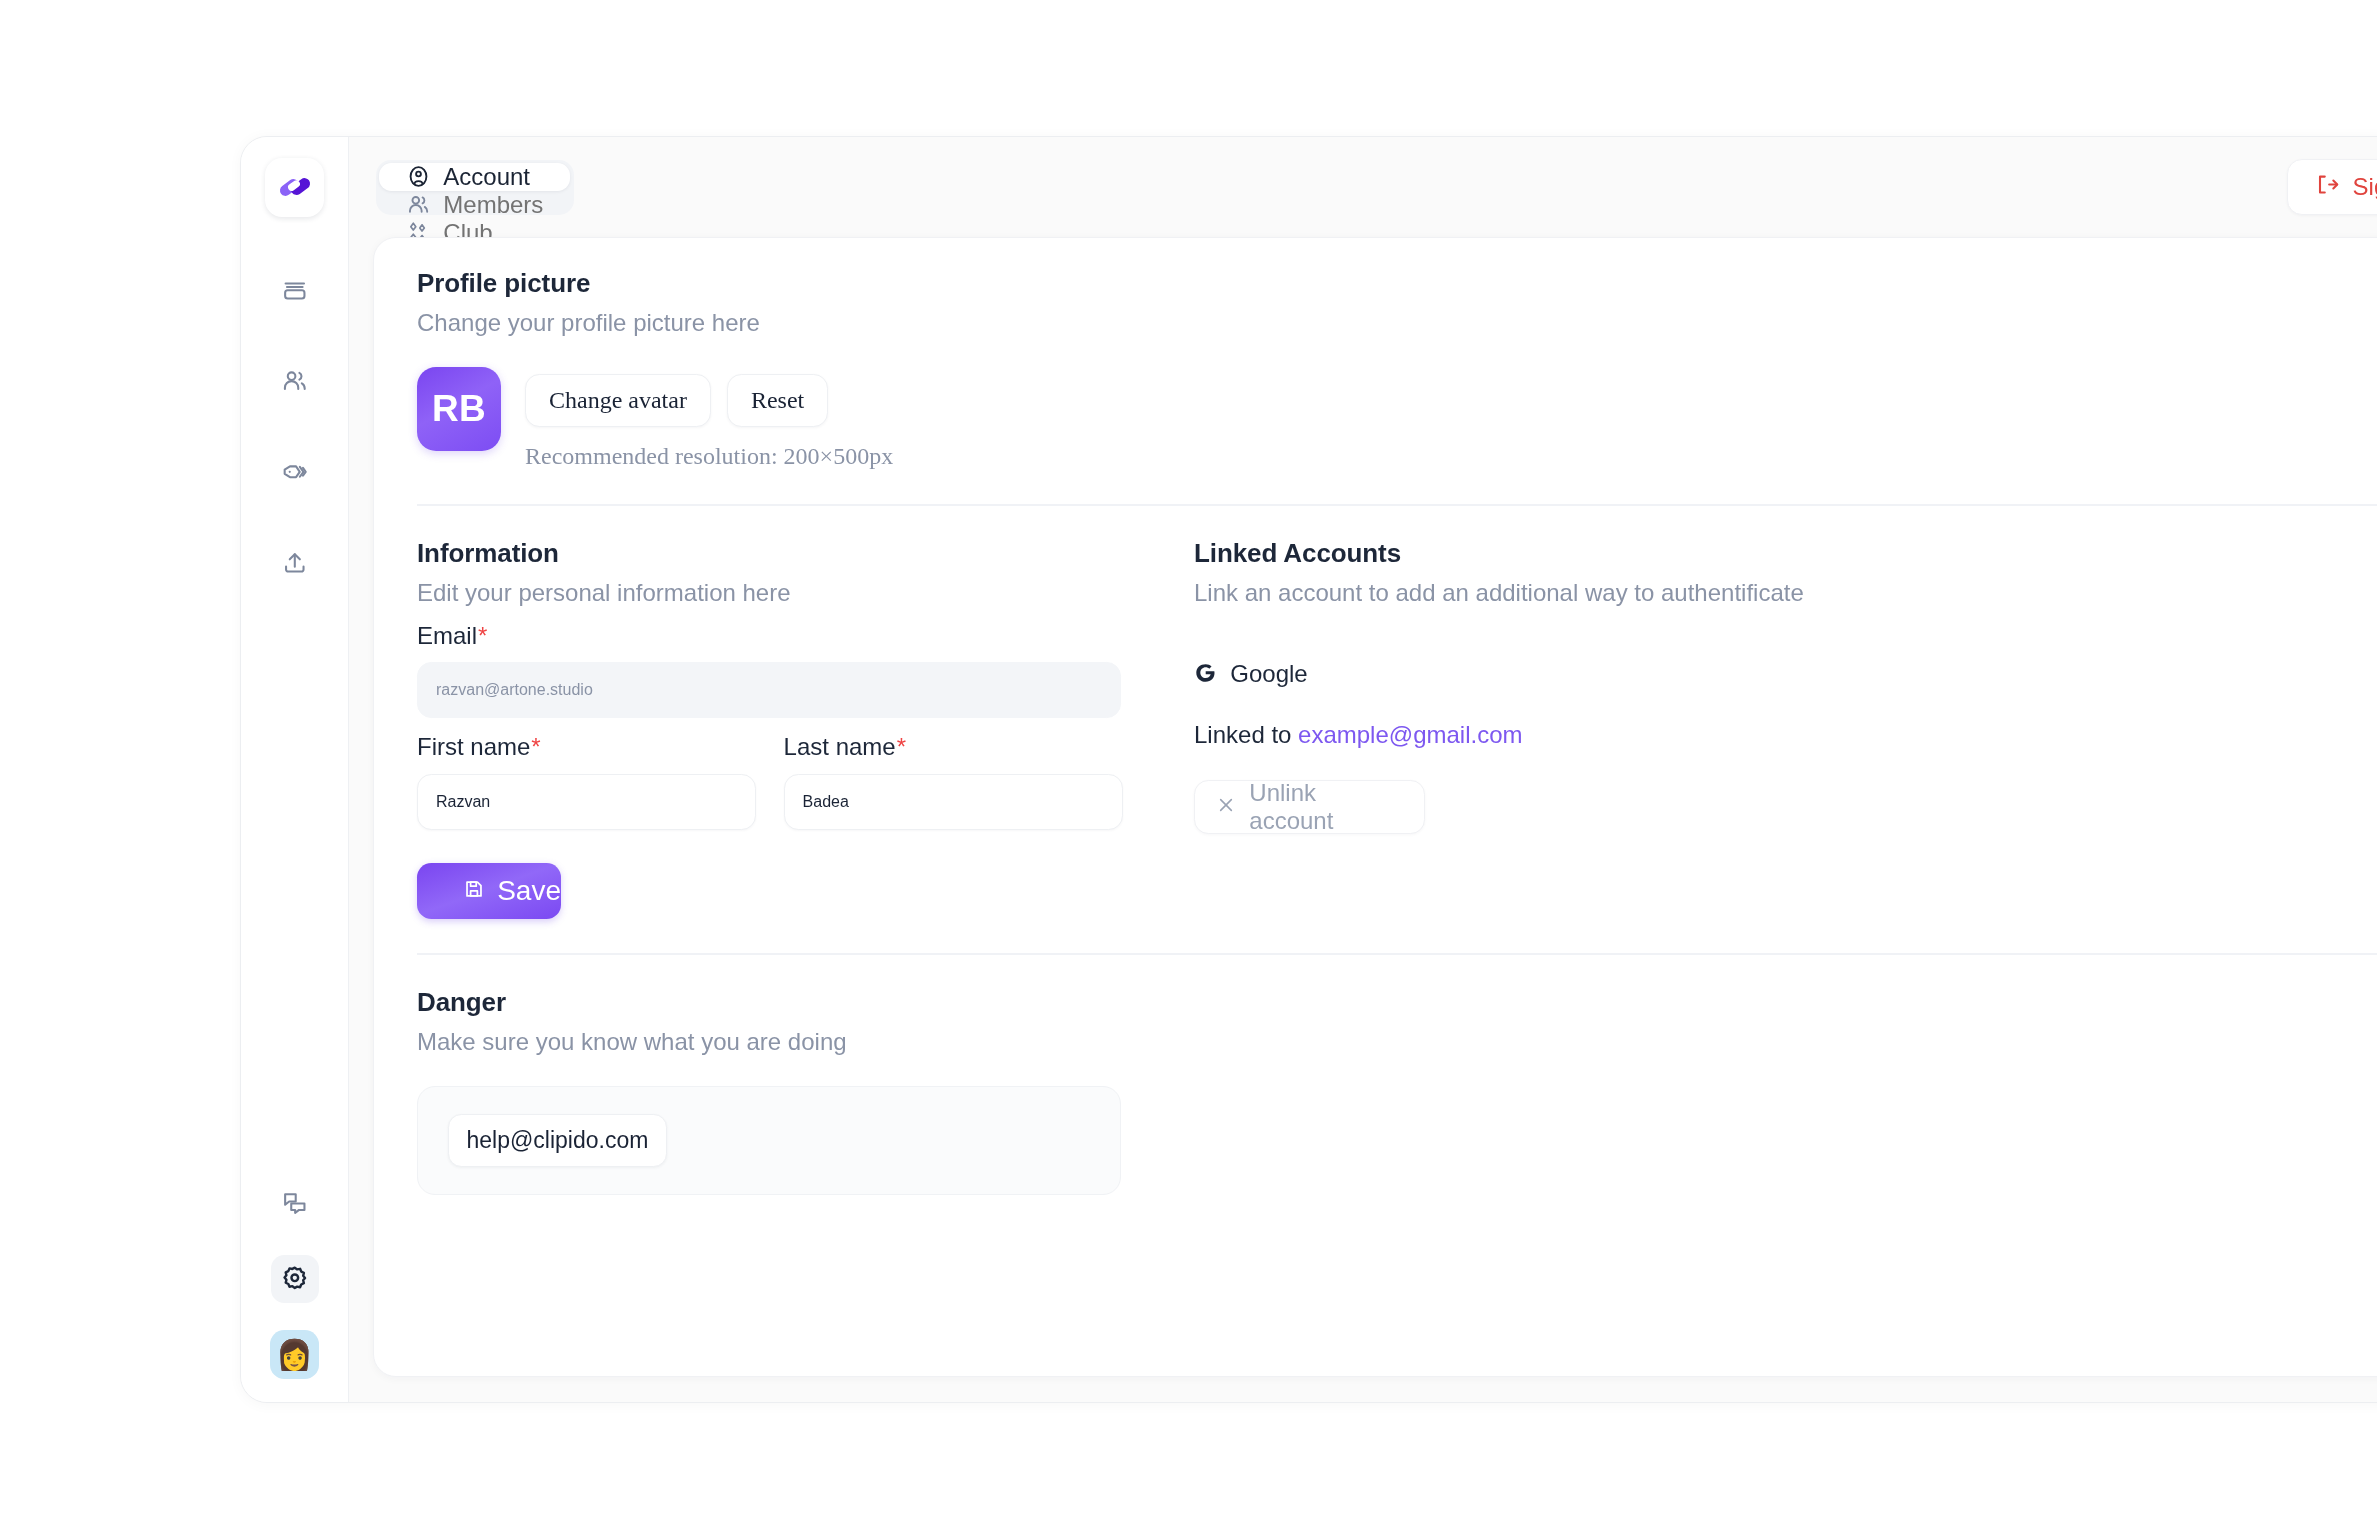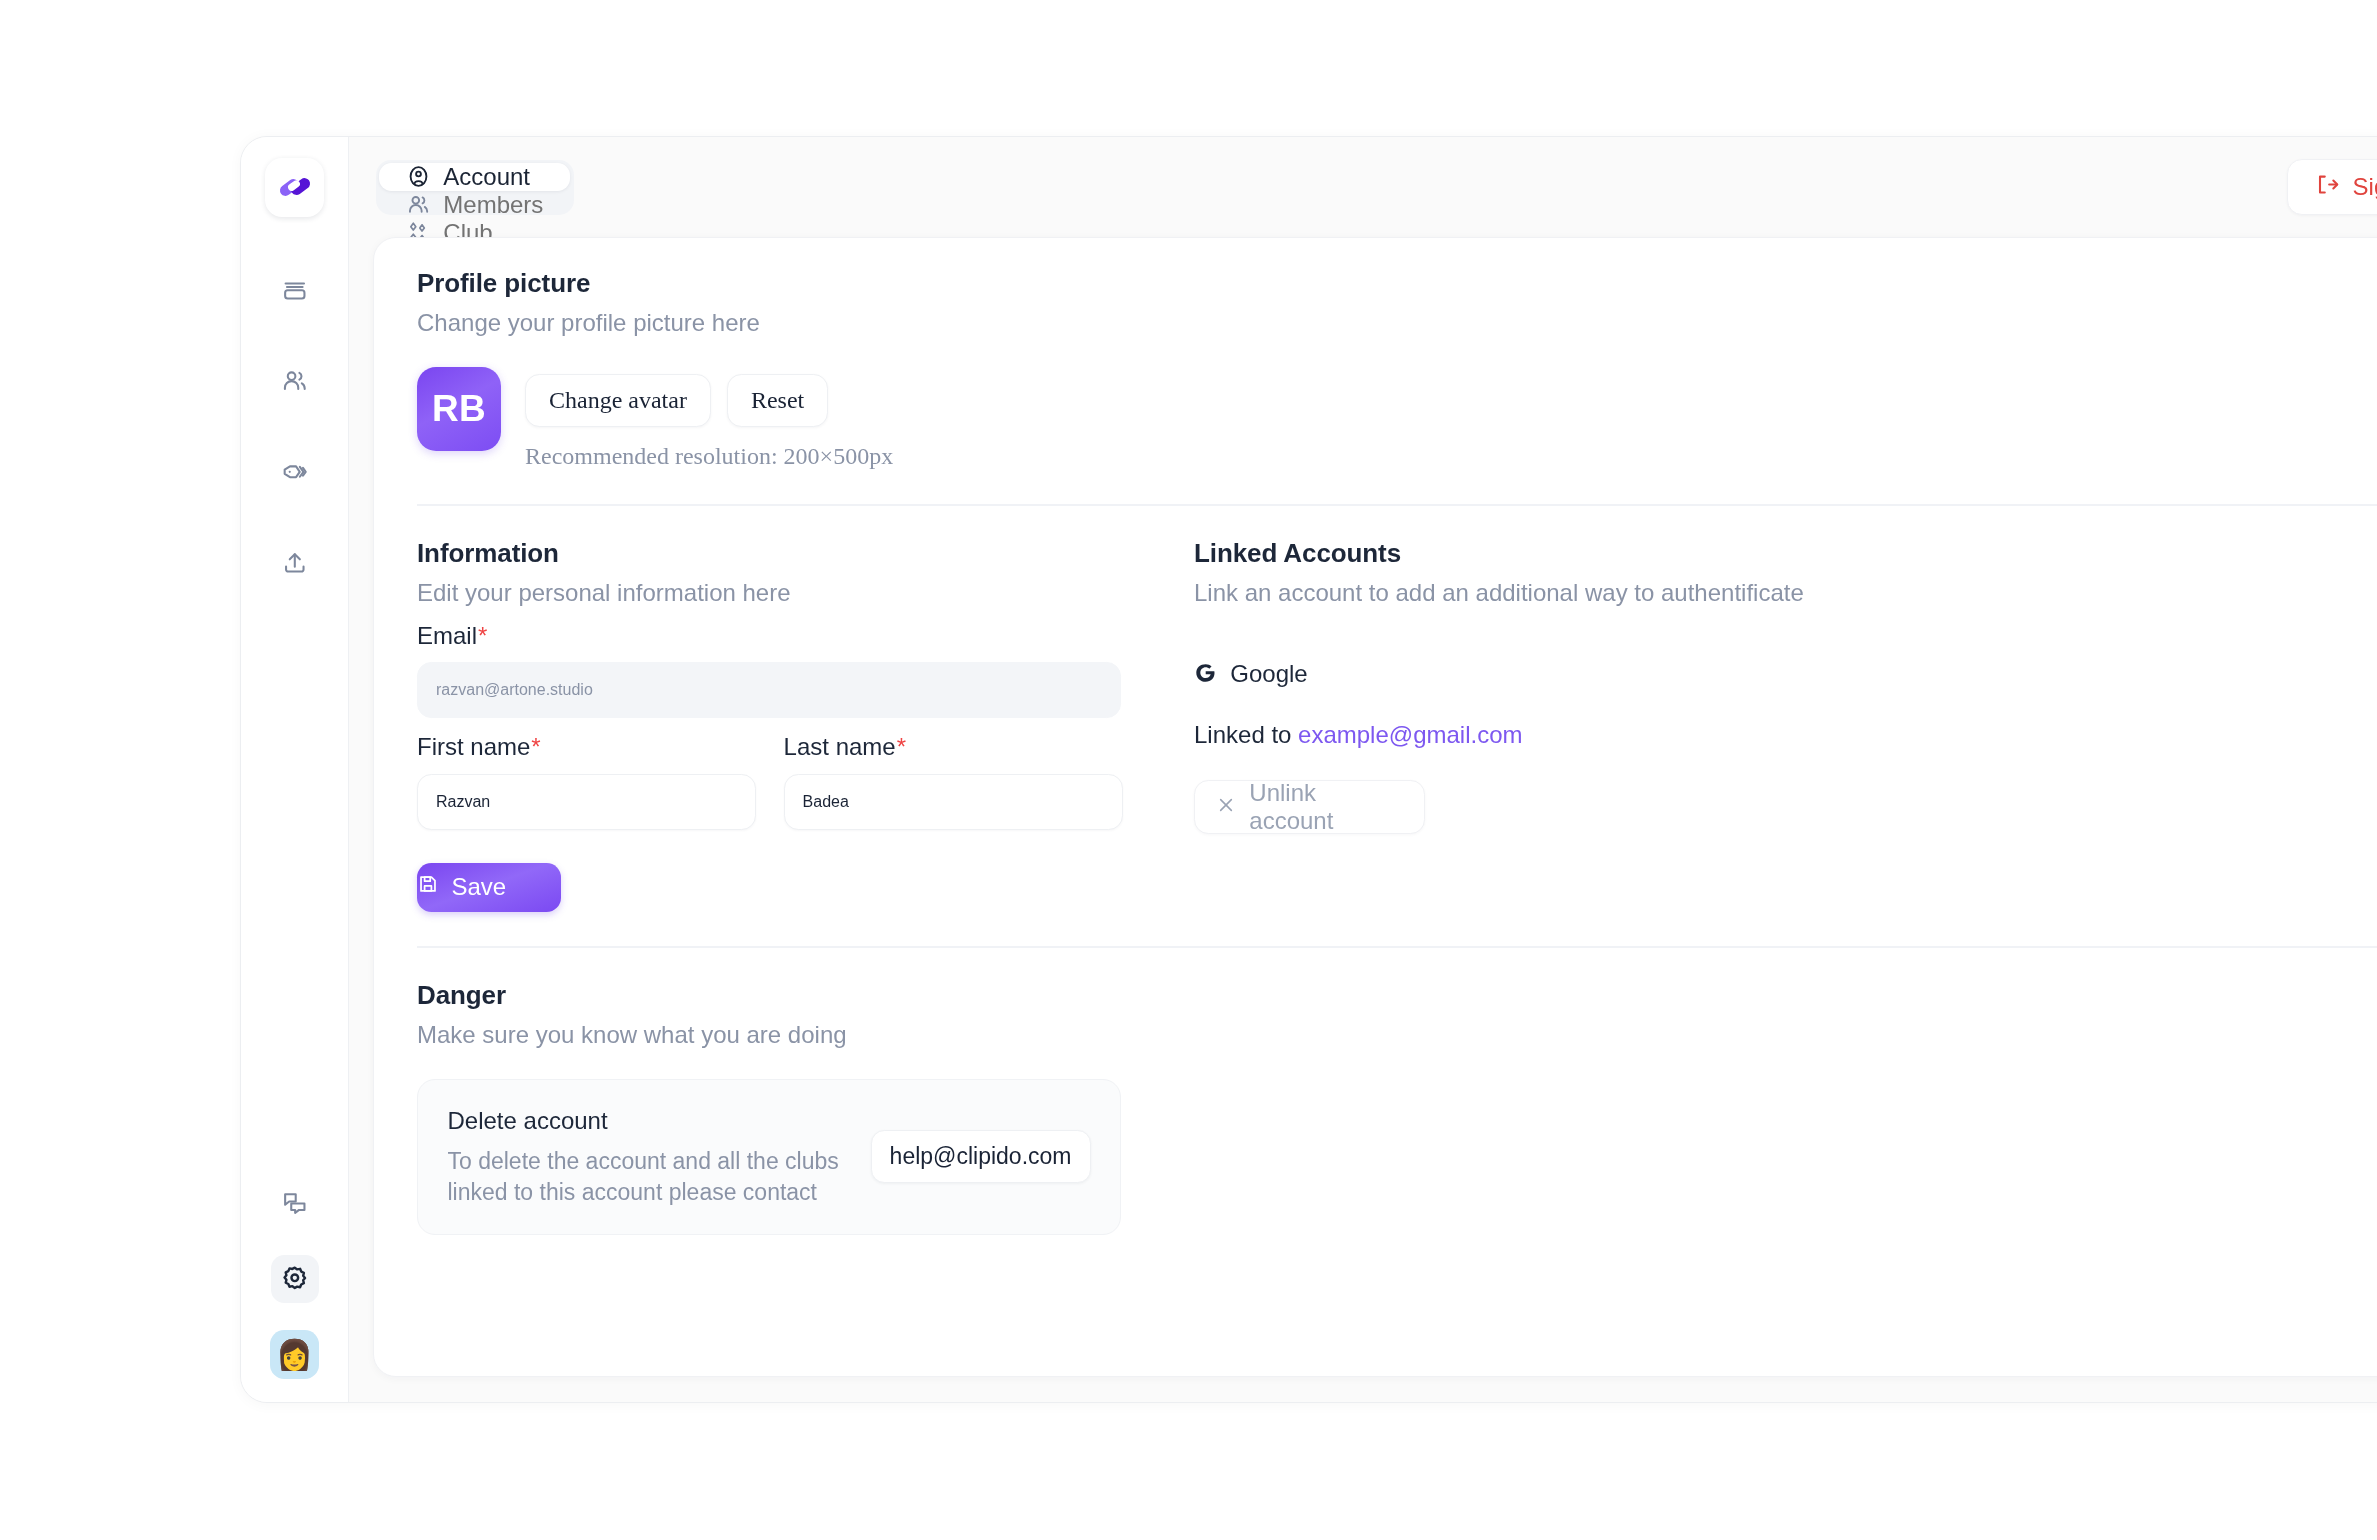--- a/index.html
+++ b/index.html
@@ -186,27 +186,27 @@
     background: #ffffff;
     border: 1.9px solid #eef0f3;
     color: #1a2335;
     box-shadow: 0 1px 2.4px rgba(25,32,55,0.035);
   }
   .name-row { display: flex; gap: 27.6px; }
   .name-cell { width: 339px; }
 
   .save-btn {
     margin-top: 33px;
-    height: 49px;
+    height: 56px;
     width: 144px;
     border-radius: 14.3px;
     background: linear-gradient(160deg,#7a45f0 0%,#9168f8 48%,#7b49f2 100%);
     color: #ffffff;
-    font-size: 24px;
-    display: flex; align-items: center; justify-content: flex-start; gap: 12.4px;
+    font-size: 28px;
+    display: flex; align-items: center; justify-content: flex-end; gap: 12.4px;
     box-shadow: 0 2.9px 7.6px rgba(110,70,230,0.25);
   }
 
   
   .google-row { display: flex; align-items: center; gap: 13.3px; margin-top: 53px; }
   .google-row .gtxt { font-size: 24px; color: #1d2739; }
   .linked-to { font-size: 24px; color: #1d2739; margin-top: 33px; }
   .linked-to a { color: #7d58f0; text-decoration: none; }
   .unlink-btn {
     margin-top: 31px;
@@ -507,24 +507,20 @@
         </div>
       </div>
 
       <div class="divider"></div>
 
       <div class="danger-wrap">
         <div class="sec-title">Danger</div>
         <div class="sec-sub">Make sure you know what you are doing</div>
 
         <div class="danger-card">
-          <div class="dc-left">
-            <div class="dc-title">Delete account</div>
-            <div class="dc-body">To delete the account and all the clubs linked to this account please contact</div>
-          </div>
           <div class="dc-btn">help@clipido.com</div>
         </div>
       </div>
 
     </div>
   </div>
 </div>
 
 
 </body></html>

